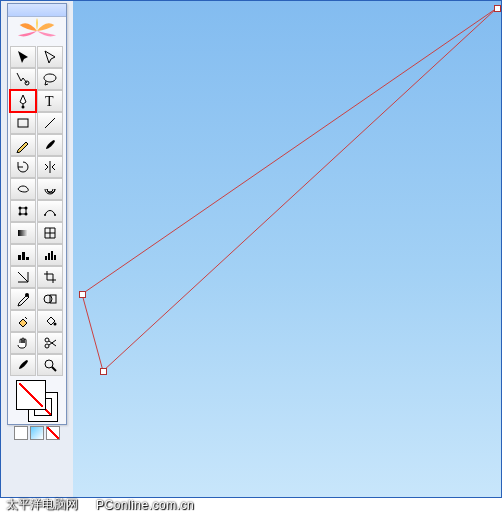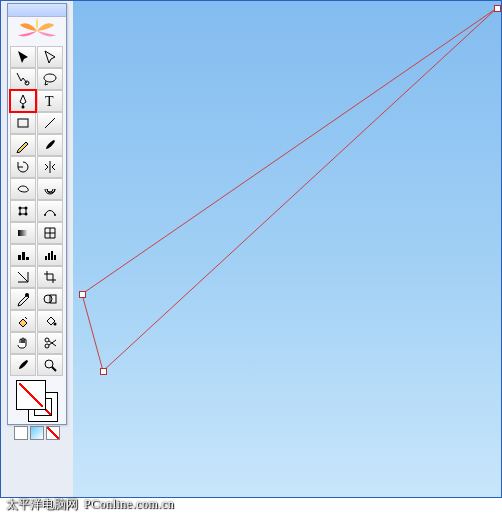--- a/index.html
+++ b/index.html
@@ -22,22 +22,22 @@
 .strokebox .inner .diag{position:absolute;left:0;top:0;right:0;bottom:0;background:linear-gradient(to top right,transparent 44%,#ff0000 44%,#ff0000 56%,transparent 56%)}
 .mode-row{display:flex;gap:2px;justify-content:center}
 .mode{width:14px;height:14px;border:1px solid #888;box-sizing:border-box}
 .m-solid{background:#fff}
 .m-grad{background:linear-gradient(to bottom right,#6cf,#fff)}
 .m-none{background:#fff;position:relative}
 .m-none::after{content:"";position:absolute;left:0;right:0;top:0;bottom:0;background:linear-gradient(to top right,transparent 42%,#f00 42%,#f00 58%,transparent 58%)}
 .canvas{position:absolute;left:72px;top:0;right:0;bottom:0;background:linear-gradient(to bottom,#83bcf0 0%,#a3d1f5 55%,#c8e6fb 100%)}
 .path{position:absolute;left:0;top:0;width:100%;height:100%;pointer-events:none}
 .anchor{position:absolute;width:5px;height:5px;border:1px solid #b03030;background:#fff;transform:translate(-3px,-3px)}
-.watermark{position:absolute;left:6px;bottom:0;height:19px;color:#fff;font-size:12px;font-family:"SimSun",Arial,sans-serif;text-shadow:1px 1px 1px #000,0 0 2px #000;display:flex;align-items:center;gap:6px}
-.watermark .url{font-family:Liberation Serif, serif;letter-spacing:.5px}
+.watermark{position:absolute;left:6px;bottom:0;height:19px;color:#fff;font-size:12px;font-family:"SimSun",Arial,sans-serif;text-shadow:1px 1px 1px #000,0 0 2px #000;display:flex;align-items:center;gap:18px}
+.watermark .url{font-family:Liberation Sans, sans-serif;letter-spacing:.5px}
 </style>
 </head>
 <body>
 
 <div class="frame">
 
   <div class="toolbox">
     <div class="titlebar"></div>
     <div class="flower">
       <svg viewBox="0 0 60 30">

